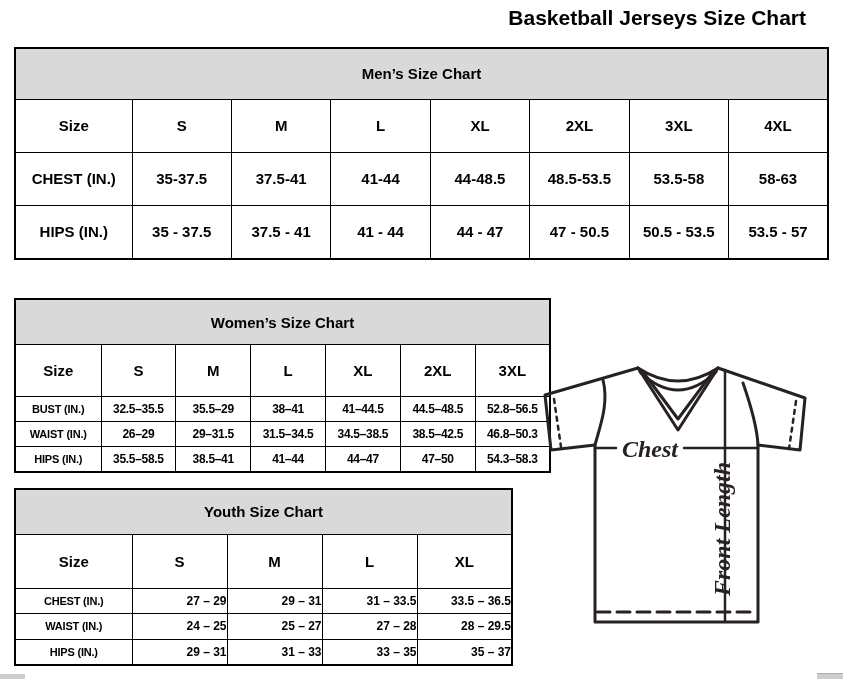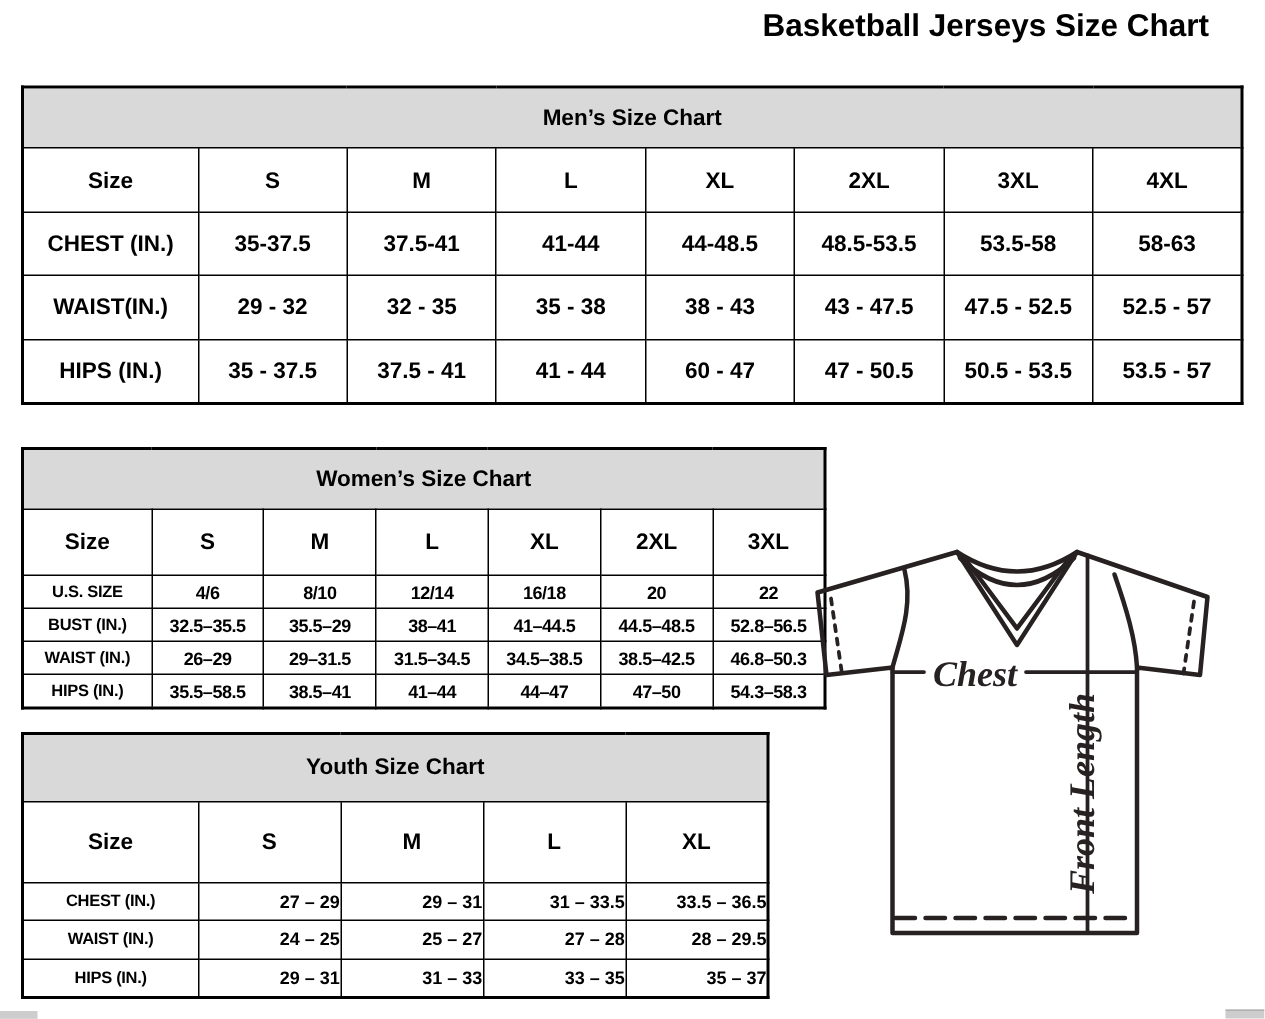--- a/index.html
+++ b/index.html
@@ -14,21 +14,21 @@
   table.tbl{
     position:absolute;border-collapse:collapse;table-layout:fixed;background:#fff;
     border:2px solid #000;
   }
   .tbl th,.tbl td{
     border:1.5px solid #000;text-align:center;vertical-align:middle;
     font-weight:bold;padding:0;overflow:hidden;white-space:nowrap;
   }
   .band-row th{background:#d9d9d9;font-size:15px;}
   
-  .men{left:14px;top:57px;width:815px;height:213px;}
+  .men{left:14px;top:47px;width:815px;height:213px;}
   .men .band-row th{height:38px;}
   .men .size-row th{height:40px;font-size:15px;}
   .men .data-row th,.men .data-row td{height:40px;font-size:15px;}
   
   .women{left:14px;top:298px;width:537px;height:175px;}
   .women .band-row th{height:37px;}
   .women .size-row th{height:42px;font-size:15px;}
   .women .data-row th{height:20px;font-size:11px;letter-spacing:-0.2px;}
   .women .data-row td{height:20px;font-size:12px;letter-spacing:-0.3px;}
   
@@ -83,35 +83,25 @@
       <th>CHEST (IN.)</th>
       <td>35-37.5</td>
       <td>37.5-41</td>
       <td>41-44</td>
       <td>44-48.5</td>
       <td>48.5-53.5</td>
       <td>53.5-58</td>
       <td>58-63</td>
     </tr>
     <tr class="data-row">
-      <th>WAIST(IN.)</th>
-      <td>29 - 32</td>
-      <td>32 - 35</td>
-      <td>35 - 38</td>
-      <td>38 - 43</td>
-      <td>43 - 47.5</td>
-      <td>47.5 - 52.5</td>
-      <td>52.5 - 57</td>
-    </tr>
-    <tr class="data-row">
       <th>HIPS (IN.)</th>
       <td>35 - 37.5</td>
       <td>37.5 - 41</td>
       <td>41 - 44</td>
-      <td>60 - 47</td>
+      <td>44 - 47</td>
       <td>47 - 50.5</td>
       <td>50.5 - 53.5</td>
       <td>53.5 - 57</td>
     </tr>
   </tbody>
 </table>
 
 <table class="tbl women">
   <colgroup>
       <col style="width:86px">
@@ -129,29 +119,20 @@
     <tr class="size-row">
       <th>Size</th>
       <th>S</th>
       <th>M</th>
       <th>L</th>
       <th>XL</th>
       <th>2XL</th>
       <th>3XL</th>
     </tr>
     <tr class="data-row">
-      <th>U.S. SIZE</th>
-      <td>4/6</td>
-      <td>8/10</td>
-      <td>12/14</td>
-      <td>16/18</td>
-      <td>20</td>
-      <td>22</td>
-    </tr>
-    <tr class="data-row">
       <th>BUST (IN.)</th>
       <td>32.5–35.5</td>
       <td>35.5–29</td>
       <td>38–41</td>
       <td>41–44.5</td>
       <td>44.5–48.5</td>
       <td>52.8–56.5</td>
     </tr>
     <tr class="data-row">
       <th>WAIST (IN.)</th>

